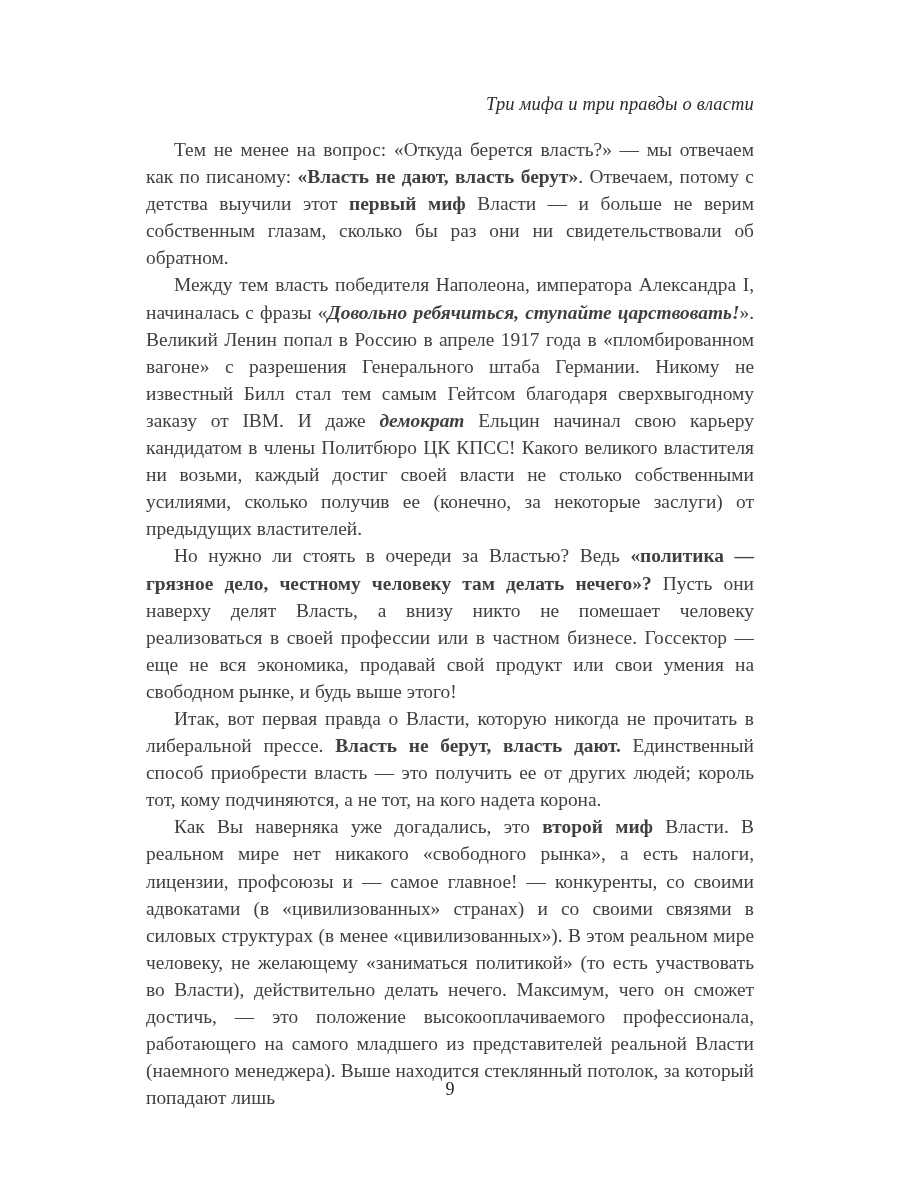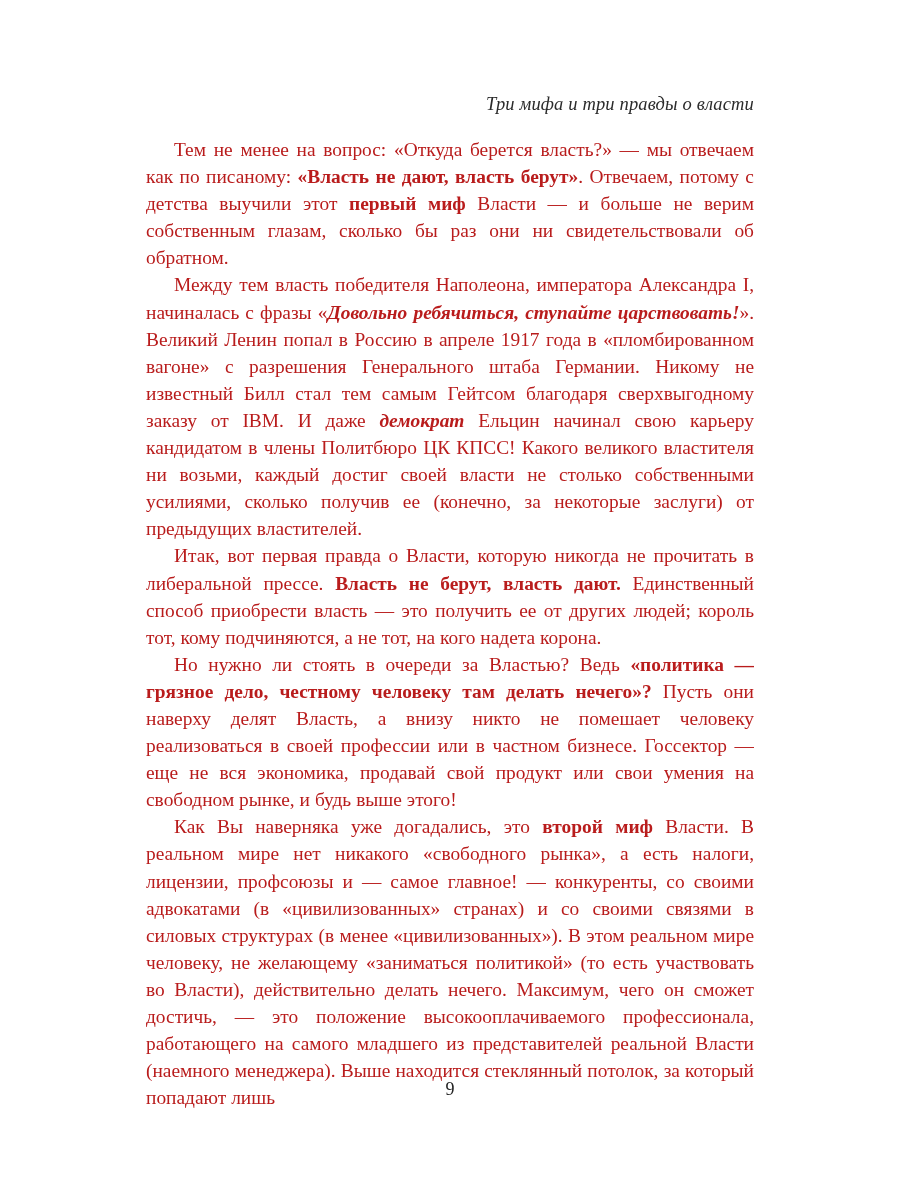--- a/index.html
+++ b/index.html
@@ -37,21 +37,21 @@
     top: 136px;
     left: 146px;
     width: 608px;
   }
   .para {
     margin: 0;
     text-indent: 28px;
     text-align: justify;
     font-size: 19.4px;
     line-height: 27.1px;
-    color: #b91c1c;
+    color: #404040;
     hyphens: manual;
     -webkit-hyphens: manual;
     word-spacing: 0.1px;
   }
   .para b {
     font-weight: bold;
   }
   .para i {
     font-style: italic;
     font-weight: bold;
@@ -71,20 +71,20 @@
 </head>
 <body>
 
 <div class="page">
 
   <div class="running-head">Три мифа и три правды о власти</div>
 
   <div class="textblock">
     <p class="para">Тем не менее на вопрос: «Откуда берется власть?» — мы отвечаем как по писаному: <b>«Власть не дают, власть берут»</b>. Отвечаем, потому с детства выучили этот <b>первый миф</b> Власти — и больше не верим собственным глазам, сколько бы раз они ни свидетельствовали об обратном.</p>
     <p class="para">Между тем власть победителя Наполеона, императора Александра I, начиналась с фразы «<i>Довольно ребячиться, ступайте царствовать!</i>». Великий Ленин попал в Россию в апреле 1917 года в «пломбированном вагоне» с разрешения Генерального штаба Германии. Никому не известный Билл стал тем самым Гейтсом благодаря сверхвыгодному заказу от IBM. И даже <i>демократ</i> Ельцин начинал свою карьеру кандидатом в члены Политбюро ЦК КПСС! Какого великого властителя ни возьми, каждый достиг своей власти не столько собственными усилиями, сколько получив ее (конечно, за некоторые заслуги) от предыдущих властителей.</p>
+    <p class="para">Но нужно ли стоять в очереди за Властью? Ведь <b>«политика — грязное дело, честному человеку там делать нечего»?</b> Пусть они наверху делят Власть, а внизу никто не помешает человеку реализоваться в своей профессии или в частном бизнесе. Госсектор — еще не вся экономика, продавай свой продукт или свои умения на свободном рынке, и будь выше этого!</p>
     <p class="para">Итак, вот первая правда о Власти, которую никогда не прочитать в либеральной прессе. <b>Власть не берут, власть дают.</b> Единственный способ приобрести власть — это получить ее от других людей; король тот, кому подчиняются, а не тот, на кого надета корона.</p>
-    <p class="para">Но нужно ли стоять в очереди за Властью? Ведь <b>«политика — грязное дело, честному человеку там делать нечего»?</b> Пусть они наверху делят Власть, а внизу никто не помешает человеку реализоваться в своей профессии или в частном бизнесе. Госсектор — еще не вся экономика, продавай свой продукт или свои умения на свободном рынке, и будь выше этого!</p>
     <p class="para">Как Вы наверняка уже догадались, это <b>второй миф</b> Власти. В реальном мире нет никакого «свободного рынка», а есть налоги, лицензии, профсоюзы и — самое главное! — конкуренты, со своими адвокатами (в «цивилизованных» странах) и со своими связями в силовых структурах (в менее «цивилизованных»). В этом реальном мире человеку, не желающему «заниматься политикой» (то есть участвовать во Власти), действительно делать нечего. Максимум, чего он сможет достичь, — это положение высокооплачиваемого профессионала, работающего на самого младшего из представителей реальной Власти (наемного менеджера). Выше находится стеклянный потолок, за который попадают лишь</p>
   </div>
 
   <div class="folio">9</div>
 
 </div>
 
 </body></html>

